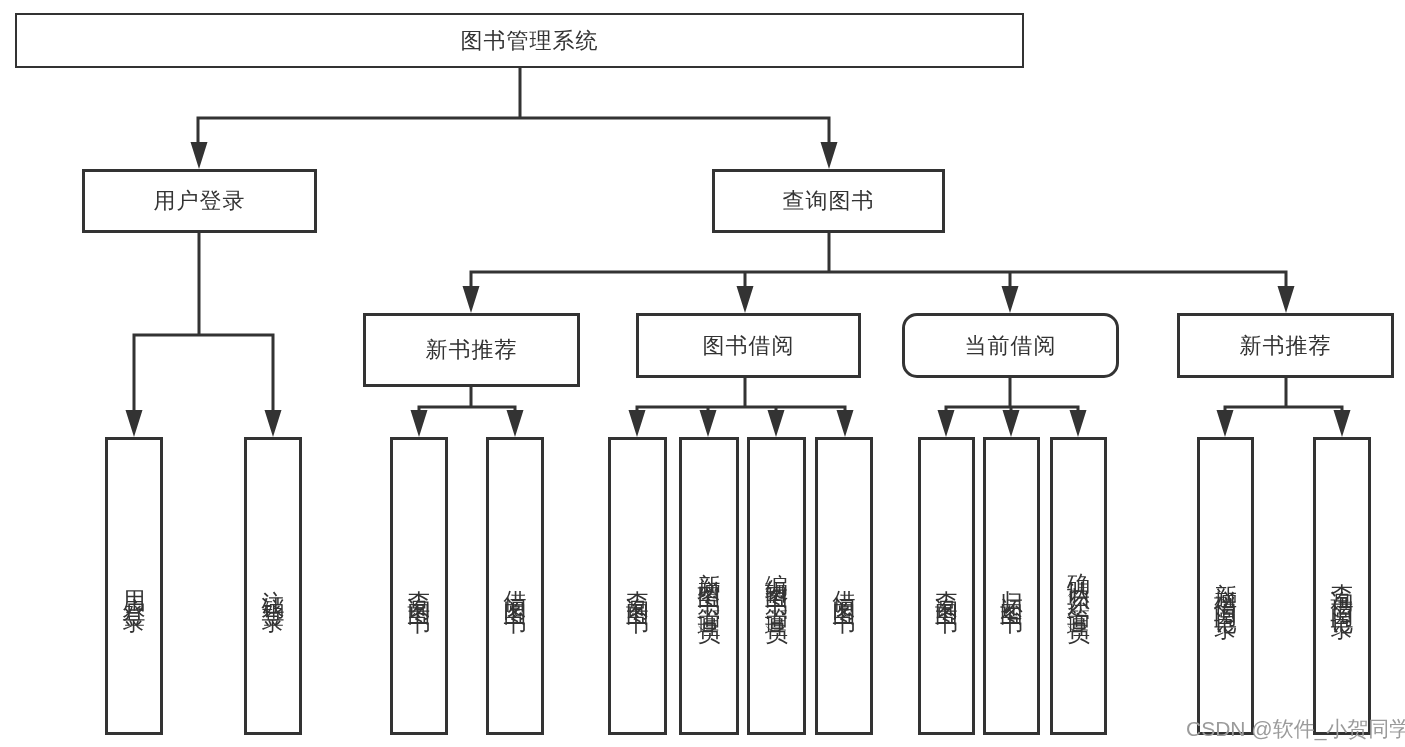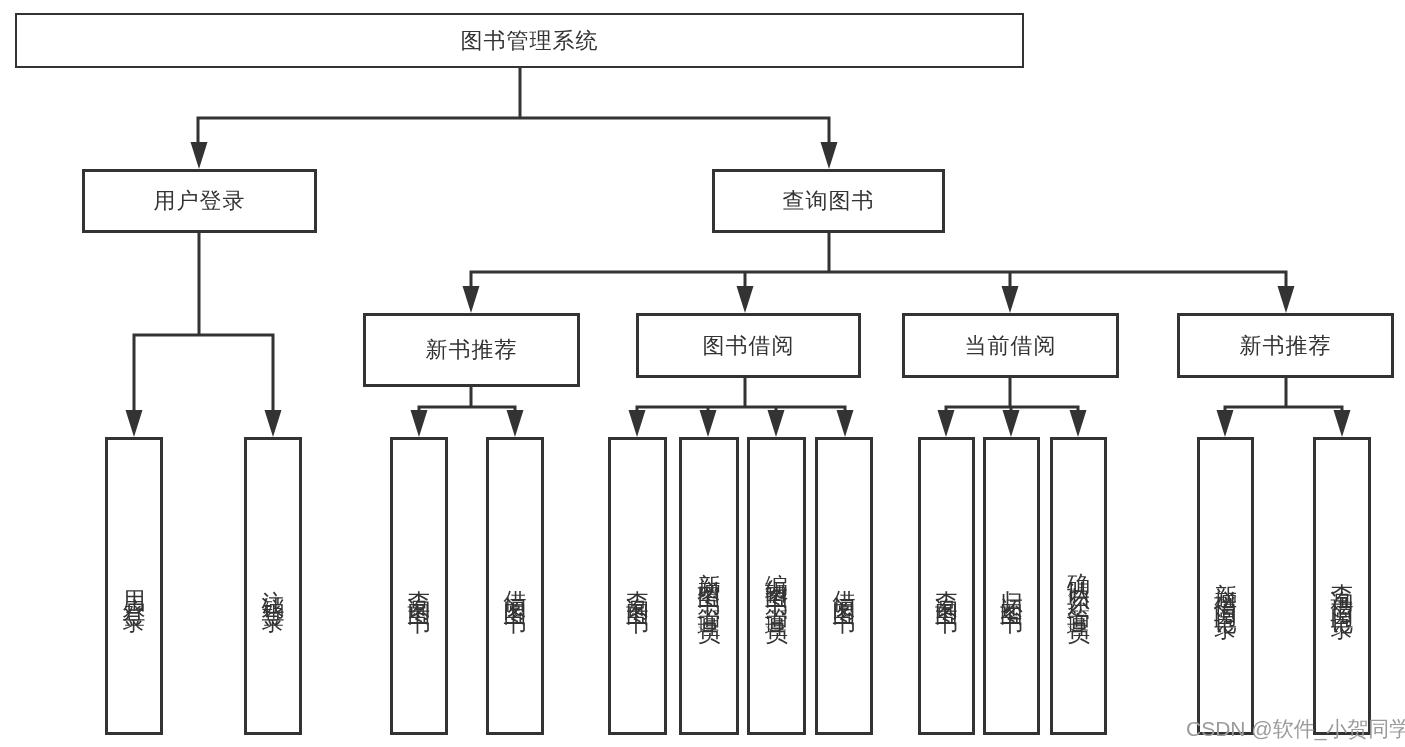--- a/index.html
+++ b/index.html
@@ -91,21 +91,21 @@
          M1333.5 410 L1350.5 410 L1342 437 Z"></path>
   </svg>
 
   <div class="node root hlabel" style="left:15px; top:13px; width:1009px; height:55px;">图书管理系统</div>
 
   <div class="node hlabel" style="left:82px; top:169px; width:235px; height:64px;">用户登录</div>
   <div class="node hlabel" style="left:712px; top:169px; width:233px; height:64px;">查询图书</div>
 
   <div class="node hlabel" style="left:363px; top:313px; width:217px; height:74px;">新书推荐</div>
   <div class="node hlabel" style="left:636px; top:313px; width:225px; height:65px;">图书借阅</div>
-  <div class="node hlabel" style="left:902px; top:313px; width:217px; height:65px;">当前借阅</div>
+  <div class="node hlabel" style="left:902px; top:313px; width:217px; height:65px;border-radius:15px;">当前借阅</div>
   <div class="node hlabel" style="left:1177px; top:313px; width:217px; height:65px;">新书推荐</div>
 
   <div class="node leaf" style="left:105px; top:437px; width:58px; height:298px;">用户登录</div>
   <div class="node leaf" style="left:244px; top:437px; width:58px; height:298px;">注销登录</div>
 
   <div class="node leaf" style="left:390px; top:437px; width:58px; height:298px;">查询图书</div>
   <div class="node leaf" style="left:486px; top:437px; width:58px; height:298px;">借阅图书</div>
 
   <div class="node leaf" style="left:608px; top:437px; width:59px; height:298px;">查询图书</div>
   <div class="node leaf" style="left:679px; top:437px; width:60px; height:298px;">新增图书（管理员）</div>

